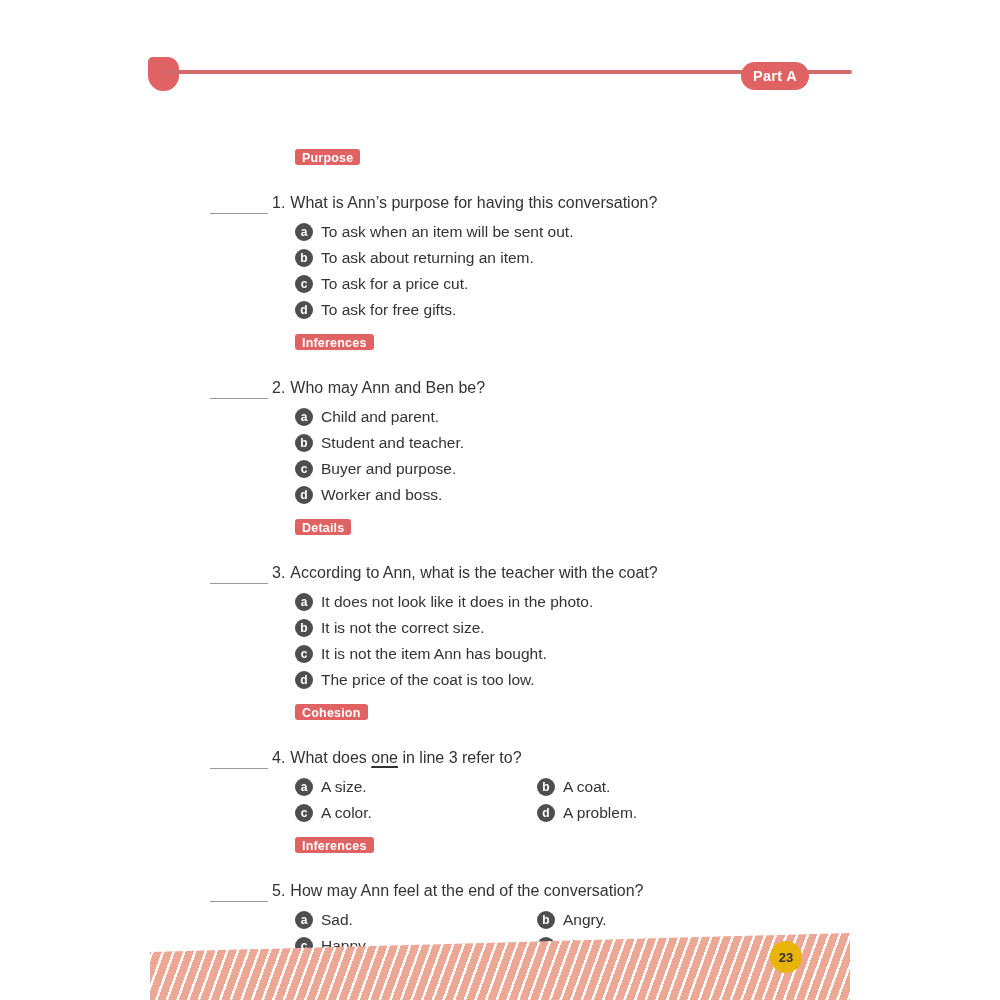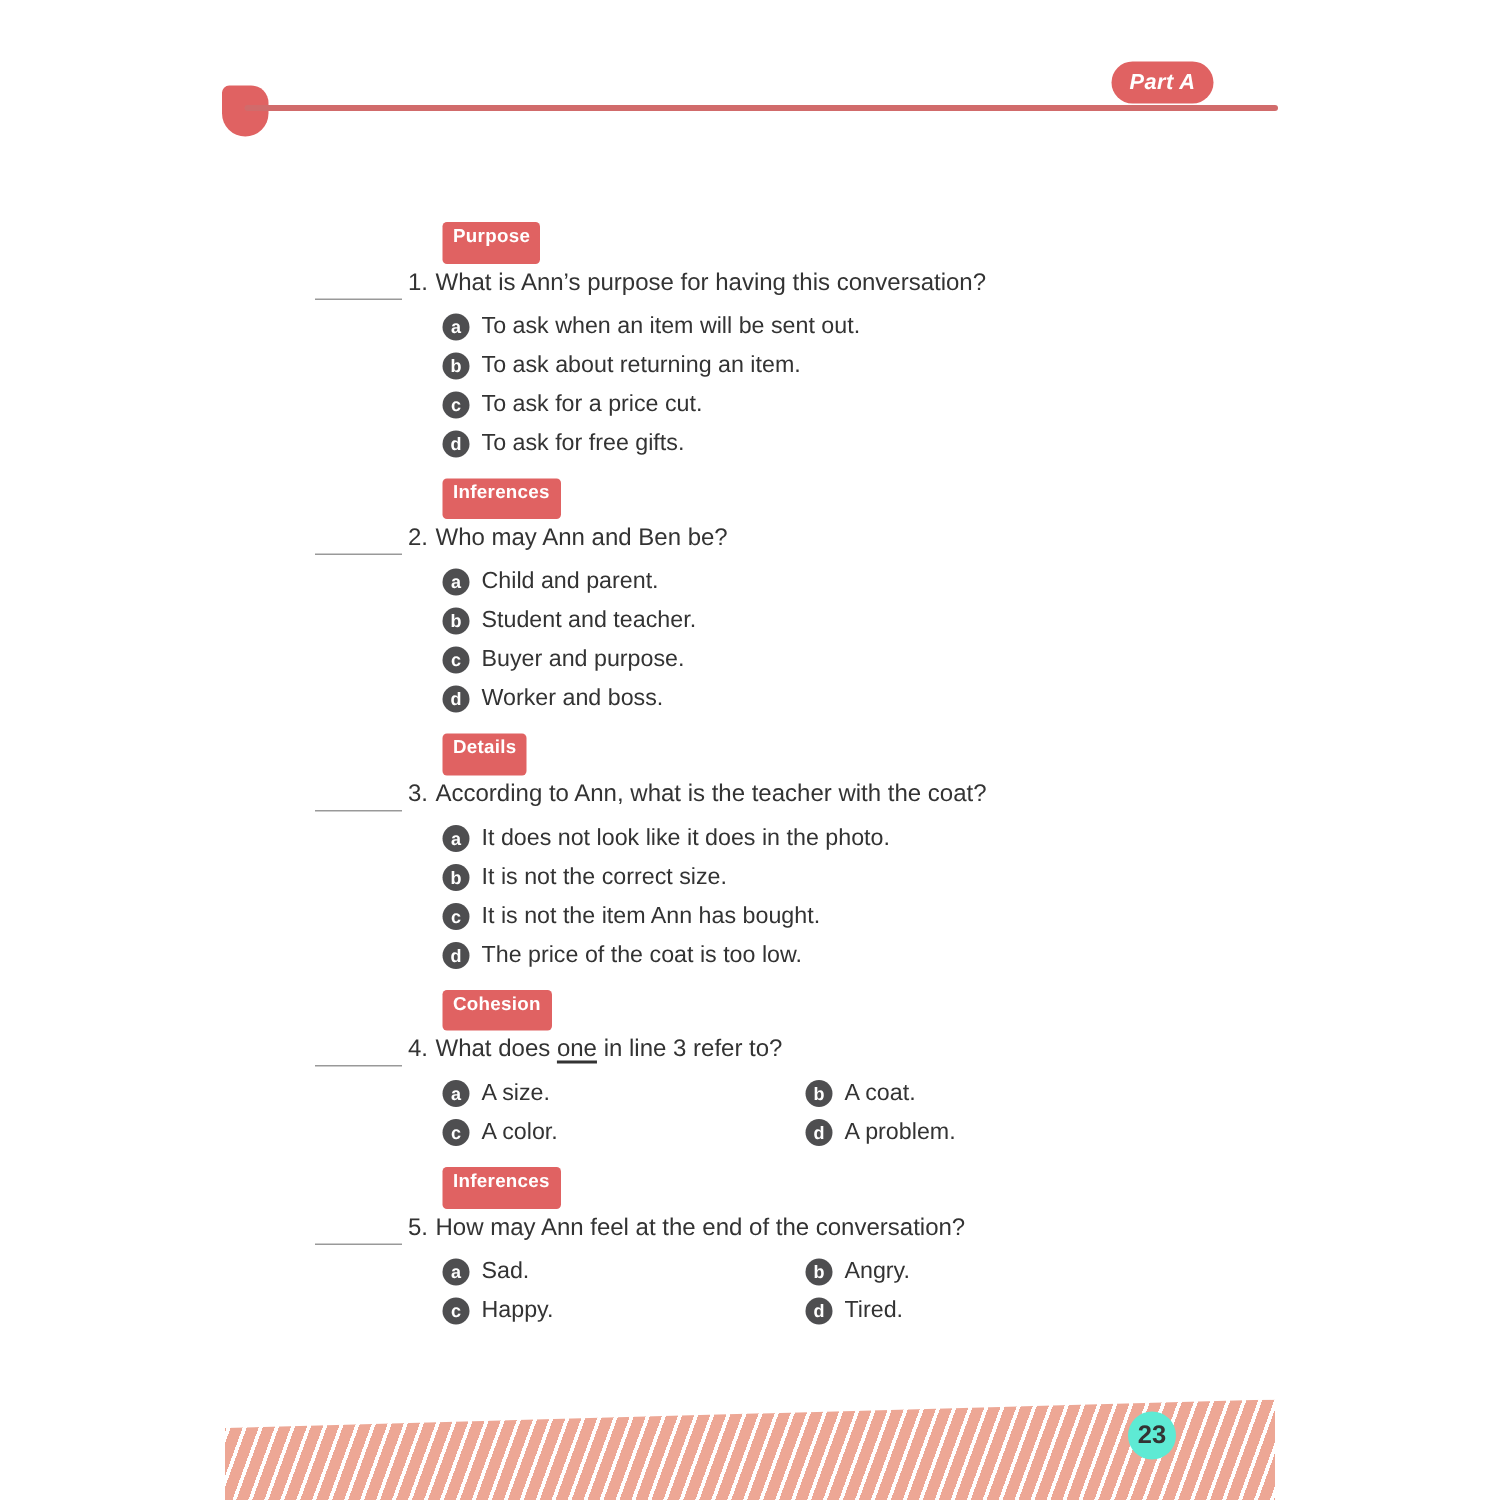--- a/index.html
+++ b/index.html
@@ -5,50 +5,50 @@
   * { margin:0; padding:0; box-sizing:border-box; }
   html,body { background:#ffffff; }
   body { font-family:"Liberation Sans", sans-serif; }
   .page { position:relative; width:1000px; height:1000px; background:#ffffff; overflow:hidden; margin:0 auto; }
 
   
   .header-tab { position:absolute; left:148px; top:57px; width:31px; height:34px;
     background:#E06262; border-radius:5px 12px 16px 16px; }
   .header-line { position:absolute; left:163px; top:70px; width:689px; height:4px;
     background:#D16B6B; border-radius:2px; }
-  .part-pill { position:absolute; left:741px; top:41px; width:68px; height:28px;
+  .part-pill { position:absolute; left:741px; top:62px; width:68px; height:28px;
     background:#E06262; border-radius:14px; color:#ffffff; font-weight:bold;
-    font-size:14.5px; letter-spacing:0.3px; display:flex; align-items:center; justify-content:center;font-style:italic; }
+    font-size:14.5px; letter-spacing:0.3px; display:flex; align-items:center; justify-content:center; }
 
   
   .content { position:absolute; left:210px; top:148px; width:645px; color:#333333; }
   .q { margin-top:10px; }
   .q:first-child { margin-top:0; }
   .badge { display:inline-block; margin-left:85px; background:#E06262; color:#ffffff;
-    font-weight:bold; font-size:12.5px; line-height:1; padding:3px 7px 12px;
+    font-weight:bold; font-size:12.5px; line-height:1; padding:3px 7px 0;
     border-radius:3px; letter-spacing:0.2px; }
   .qrow { display:flex; align-items:baseline; margin-top:2px; font-size:16px; line-height:22px; }
   .blank { width:58px; margin-right:4px; border-bottom:1.5px solid #999999;
     align-self:flex-end; height:17px; flex:0 0 58px; }
-  .qtext { margin-left:5px; }
+  .qtext { margin-left:5px;margin-top:24px; }
   .qtext u { text-decoration:underline; text-underline-offset:3px; text-decoration-thickness:1.5px; }
   .opts { margin-left:85px; margin-top:5px; }
   .opts.two-col { display:grid; grid-template-columns:242px 1fr; }
   .opt { display:flex; align-items:center; height:26px; font-size:15.5px; }
   .circ { flex:0 0 18px; width:18px; height:18px; border-radius:50%; background:#4E4E50;
     color:#ffffff; font-size:12px; font-weight:bold; display:flex; align-items:center;
     justify-content:center; margin-right:8px; }
 
   
   .footer-band { position:absolute; left:150px; top:933px; width:700px; height:67px;
     background:repeating-linear-gradient(110deg, #EDA795 0 7.5px, #ffffff 7.5px 10px);
     clip-path:polygon(0 19px, 100% 0, 100% 67px, 0 67px); }
-  .page-num-circle { position:absolute; left:752px; top:941px; width:32px; height:32px;
-    background:#5eead4; border-radius:50%; display:flex; align-items:center;
-    justify-content:center; font-size:17px; font-weight:bold; color:#333333; }
+  .page-num-circle { position:absolute; left:770px; top:941px; width:32px; height:32px;
+    background:#eab308; border-radius:50%; display:flex; align-items:center;
+    justify-content:center; font-size:13px; font-weight:bold; color:#333333; }
 </style>
 </head>
 <body>
 
 <div class="page">
 
   <div class="header-tab"></div>
   <div class="header-line"></div>
   <div class="part-pill">Part A</div>
 

